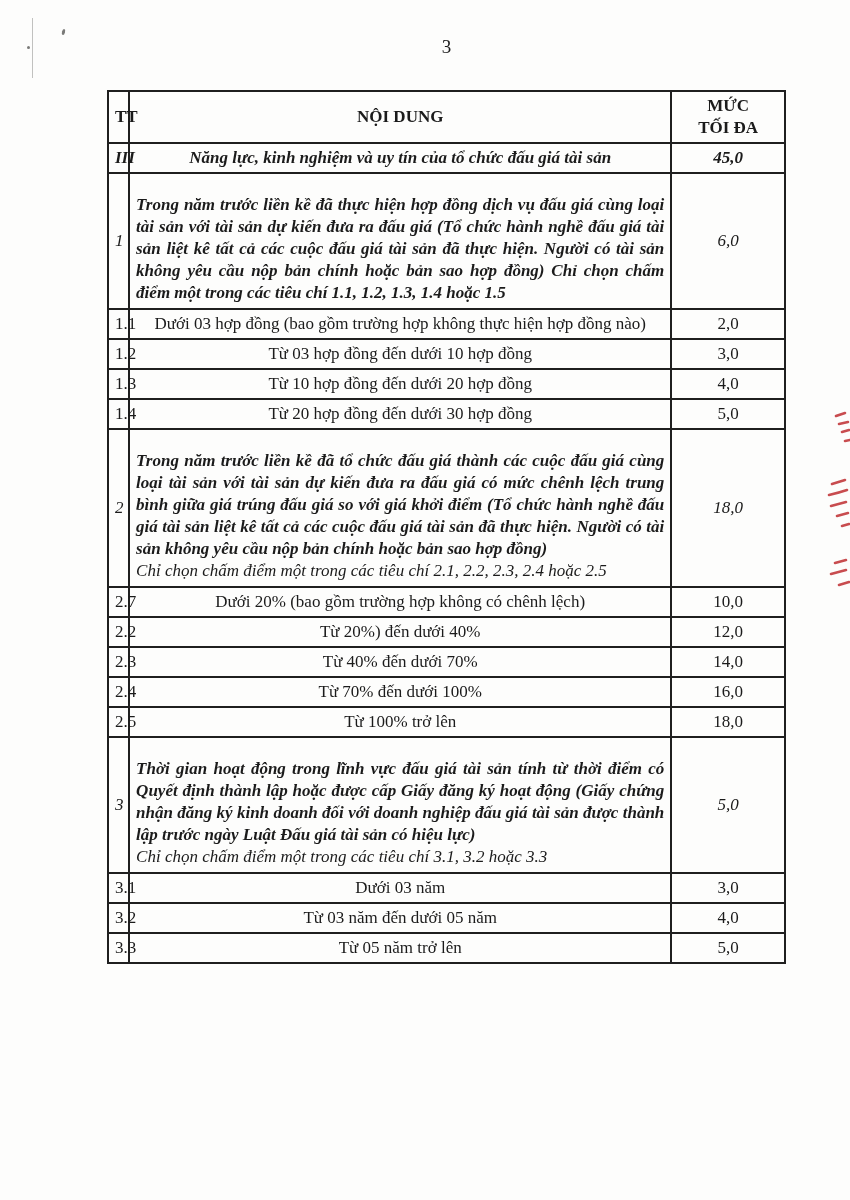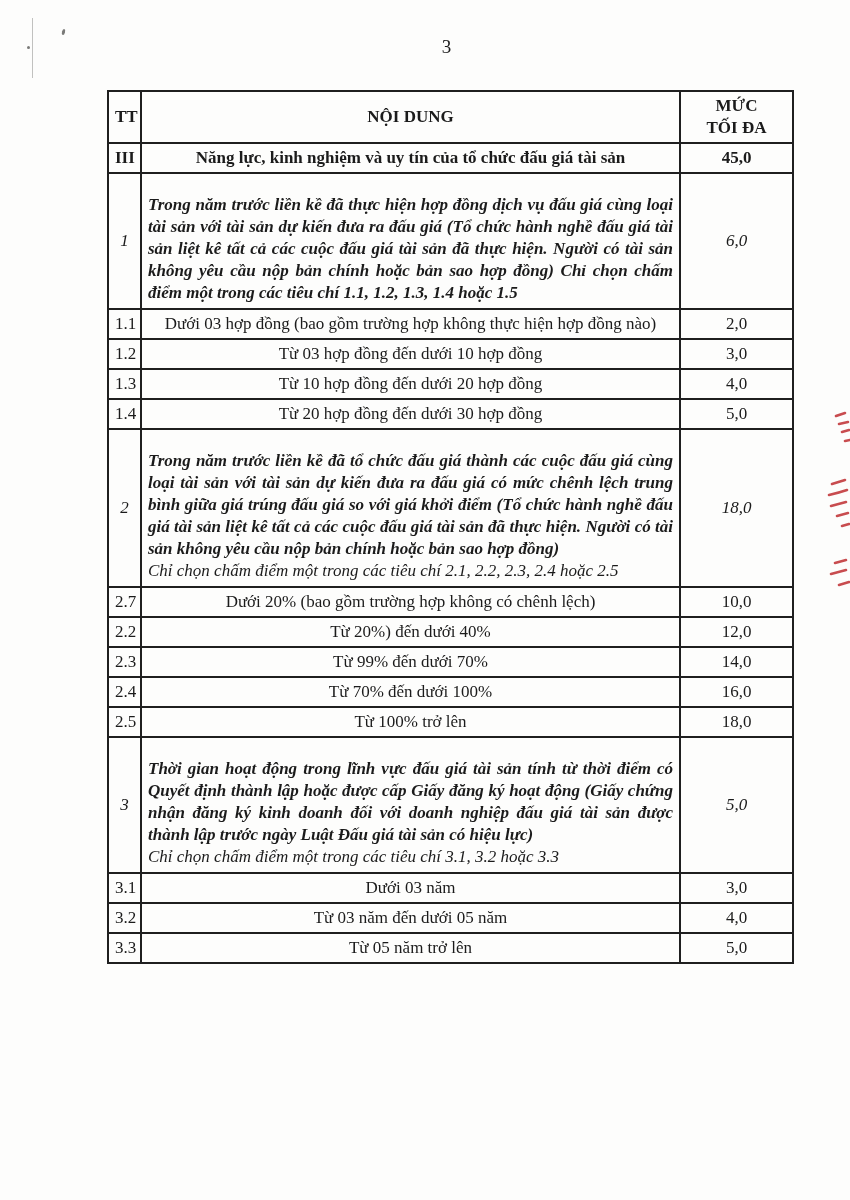--- a/index.html
+++ b/index.html
@@ -30,27 +30,27 @@
     border-collapse: collapse;
     table-layout: fixed;
   }
   .score-table th, .score-table td {
     border: 2px solid #1f1f1f;
     font-size: 17px;
     line-height: 22px;
     vertical-align: middle;
     padding: 3px 6px;
   }
-  .col-tt  { width: 33px; text-align: center; }
+  .col-tt  { width: 21px; text-align: right; }
   .col-content { width: 539px; text-align: center; padding-left: 9px; padding-right: 9px; }
   .col-max { width: 113px; text-align: center; }
   thead th { font-weight: bold; text-align: center; padding: 3px 4px; }
   th.col-max { white-space: pre-line; line-height: 22px; }
   
-  .row-section td { font-weight: bold; }
+  .row-section td { font-weight: bold; font-style: italic; }
   
   .row-criterion td { font-style: italic; vertical-align: middle; }
   .row-criterion td.col-content { font-weight: bold; text-align: justify; padding-top: 20px; padding-bottom: 4px; }
   .row-criterion td.col-tt { font-weight: normal; }
   .row-criterion td.col-max { font-weight: normal; }
   .row-criterion .note { font-weight: normal; }
   
   .row-item td { font-weight: normal; }
   
   .margin-marks { position: absolute; left: 818px; top: 400px; width: 32px; height: 220px; }
@@ -137,21 +137,21 @@
         <tr class="row-item">
           <td class="col-tt">2.2</td>
           <td class="col-content">
             <div>Từ 20%) đến dưới 40%</div>
           </td>
           <td class="col-max">12,0</td>
         </tr>
         <tr class="row-item">
           <td class="col-tt">2.3</td>
           <td class="col-content">
-            <div>Từ 99% đến dưới 70%</div>
+            <div>Từ 40% đến dưới 70%</div>
           </td>
           <td class="col-max">14,0</td>
         </tr>
         <tr class="row-item">
           <td class="col-tt">2.4</td>
           <td class="col-content">
             <div>Từ 70% đến dưới 100%</div>
           </td>
           <td class="col-max">16,0</td>
         </tr>

